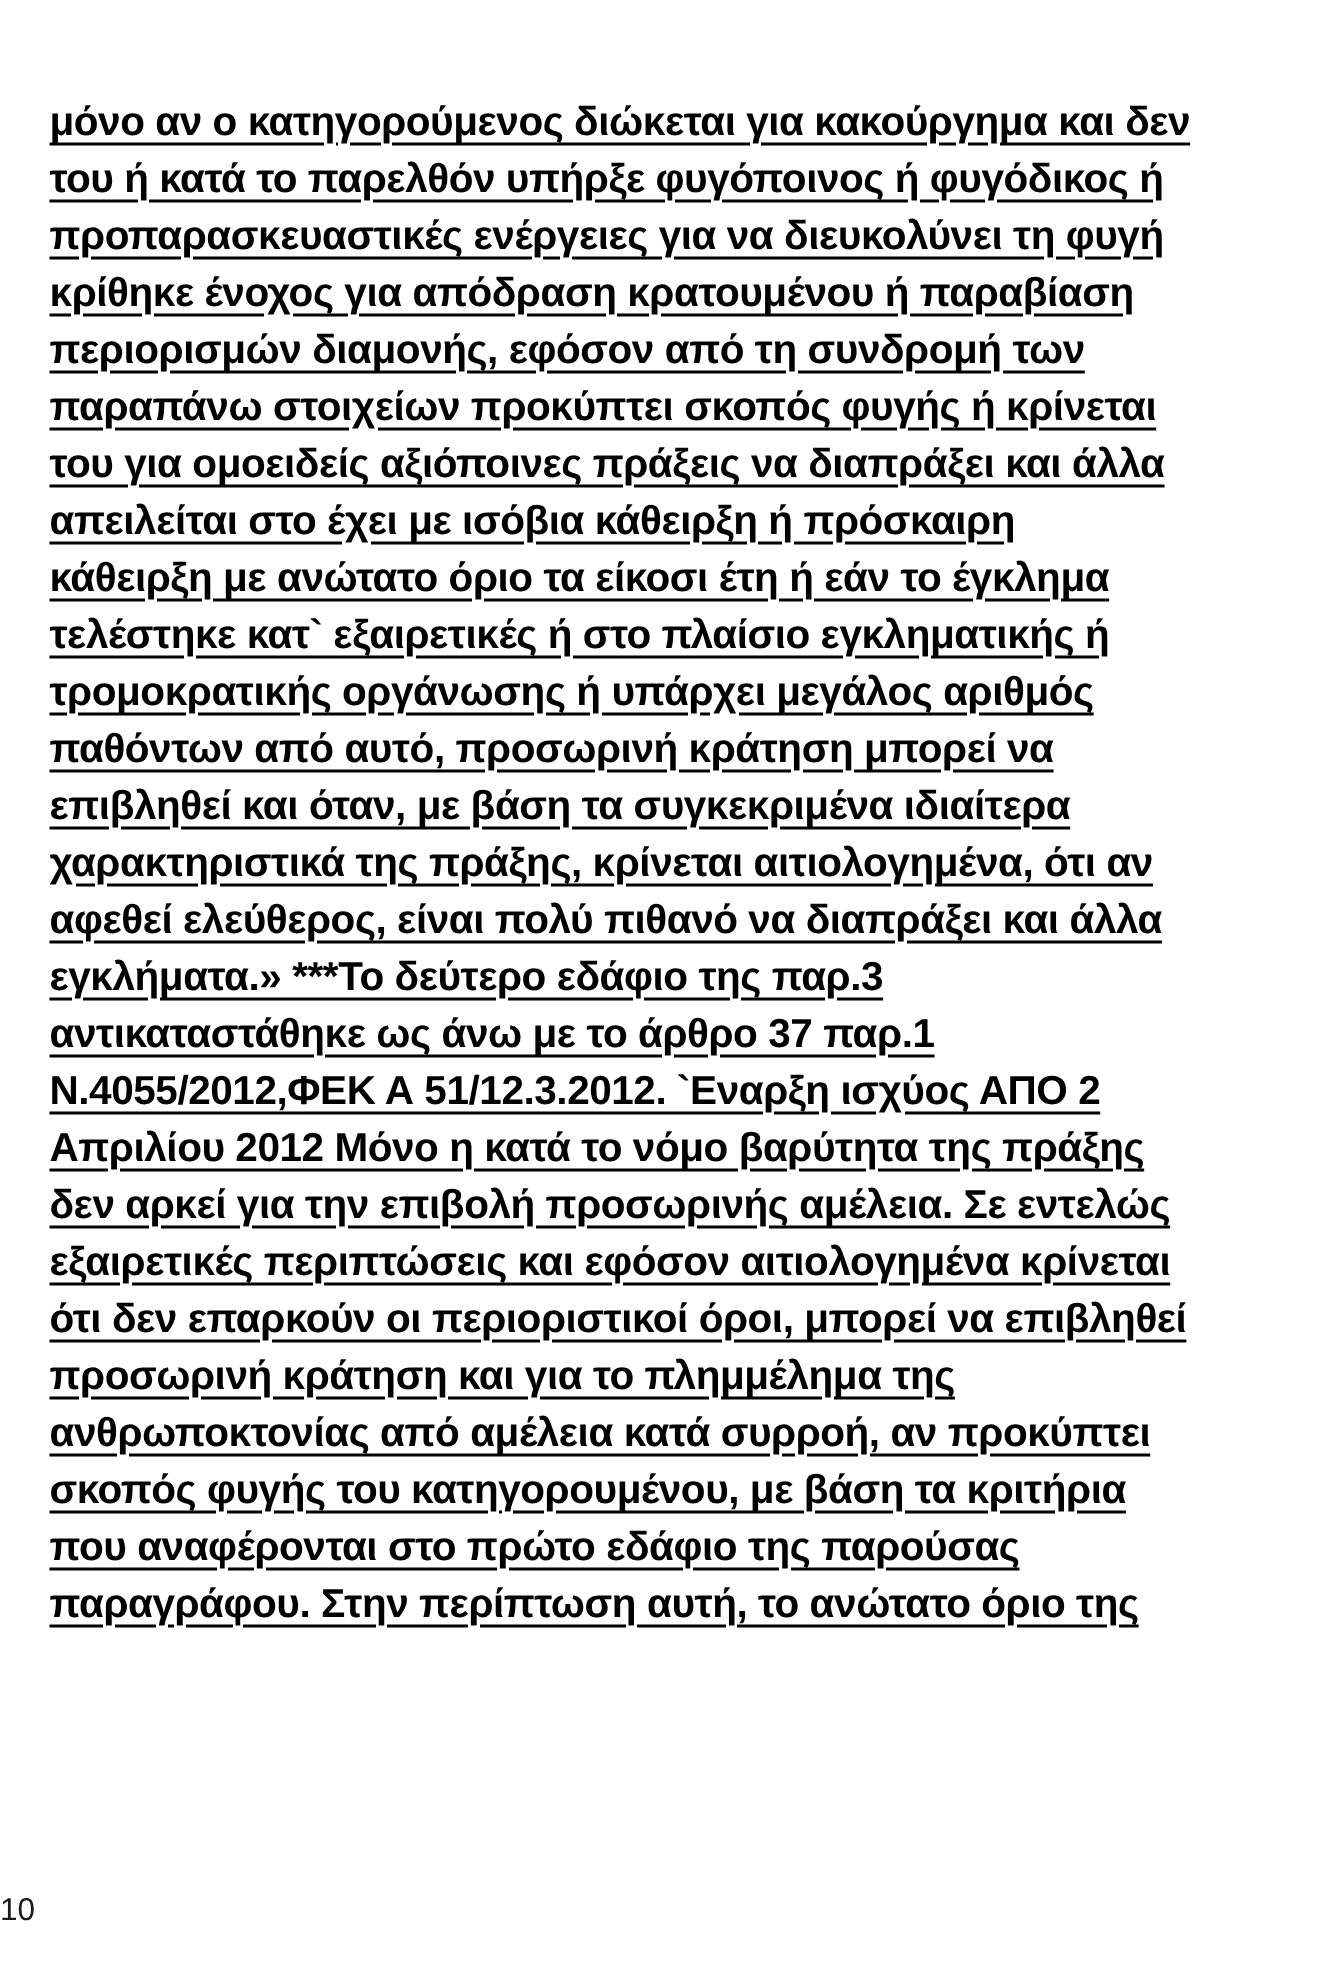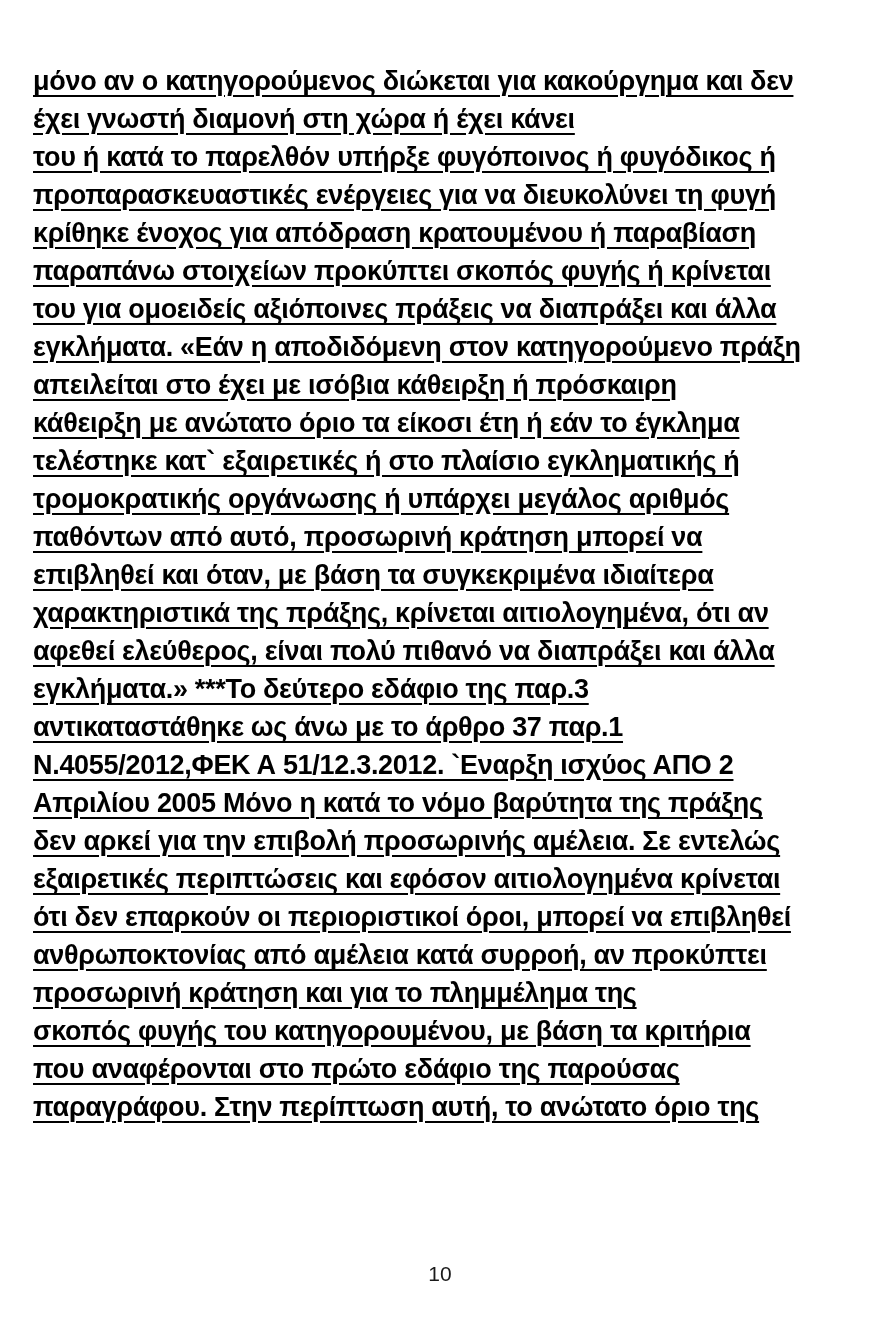--- a/index.html
+++ b/index.html
@@ -34,55 +34,54 @@
     text-decoration: underline;
     text-decoration-thickness: 2px;
     text-underline-offset: 5px;
     text-decoration-color: #000000;
   }
   .page-number {
     position: absolute;
     left: 0;
     right: 0;
     top: 1262px;
-    text-align: center;
+    text-align: left;
     font-weight: normal;
     font-size: 21px;
     color: #1a1a1a;
     letter-spacing: 0;
   }
 </style>
 </head>
 <body>
 
 <div class="page">
   <div class="body-text">
       <div class="line">μόνο αν ο κατηγορούμενος διώκεται για κακούργημα και δεν</div>
-      <div class="line">έχει γνωστή διαμονή στη χώρα ή έχει κάνει</div>
       <div class="line">του ή κατά το παρελθόν υπήρξε φυγόποινος ή φυγόδικος ή</div>
       <div class="line">προπαρασκευαστικές ενέργειες για να διευκολύνει τη φυγή</div>
       <div class="line">κρίθηκε ένοχος για απόδραση κρατουμένου ή παραβίαση</div>
+      <div class="line">περιορισμών διαμονής, εφόσον από τη συνδρομή των</div>
       <div class="line">παραπάνω στοιχείων προκύπτει σκοπός φυγής ή κρίνεται</div>
       <div class="line">του για ομοειδείς αξιόποινες πράξεις να διαπράξει και άλλα</div>
-      <div class="line">εγκλήματα. «Εάν η αποδιδόμενη στον κατηγορούμενο πράξη</div>
       <div class="line">απειλείται στο έχει με ισόβια κάθειρξη ή πρόσκαιρη</div>
       <div class="line">κάθειρξη με ανώτατο όριο τα είκοσι έτη ή εάν το έγκλημα</div>
       <div class="line">τελέστηκε κατ` εξαιρετικές ή στο πλαίσιο εγκληματικής ή</div>
       <div class="line">τρομοκρατικής οργάνωσης ή υπάρχει μεγάλος αριθμός</div>
       <div class="line">παθόντων από αυτό, προσωρινή κράτηση μπορεί να</div>
       <div class="line">επιβληθεί και όταν, με βάση τα συγκεκριμένα ιδιαίτερα</div>
       <div class="line">χαρακτηριστικά της πράξης, κρίνεται αιτιολογημένα, ότι αν</div>
       <div class="line">αφεθεί ελεύθερος, είναι πολύ πιθανό να διαπράξει και άλλα</div>
       <div class="line">εγκλήματα.» ***Το δεύτερο εδάφιο της παρ.3</div>
       <div class="line">αντικαταστάθηκε ως άνω με το άρθρο 37 παρ.1</div>
       <div class="line">Ν.4055/2012,ΦΕΚ Α 51/12.3.2012. `Εναρξη ισχύος ΑΠΟ 2</div>
-      <div class="line">Απριλίου 2005 Μόνο η κατά το νόμο βαρύτητα της πράξης</div>
+      <div class="line">Απριλίου 2012 Μόνο η κατά το νόμο βαρύτητα της πράξης</div>
       <div class="line">δεν αρκεί για την επιβολή προσωρινής αμέλεια. Σε εντελώς</div>
       <div class="line">εξαιρετικές περιπτώσεις και εφόσον αιτιολογημένα κρίνεται</div>
       <div class="line">ότι δεν επαρκούν οι περιοριστικοί όροι, μπορεί να επιβληθεί</div>
+      <div class="line">προσωρινή κράτηση και για το πλημμέλημα της</div>
       <div class="line">ανθρωποκτονίας από αμέλεια κατά συρροή, αν προκύπτει</div>
-      <div class="line">προσωρινή κράτηση και για το πλημμέλημα της</div>
       <div class="line">σκοπός φυγής του κατηγορουμένου, με βάση τα κριτήρια</div>
       <div class="line">που αναφέρονται στο πρώτο εδάφιο της παρούσας</div>
       <div class="line">παραγράφου. Στην περίπτωση αυτή, το ανώτατο όριο της</div>
     </div>
   <div class="page-number">10</div>
 </div>
 
 </body></html>

